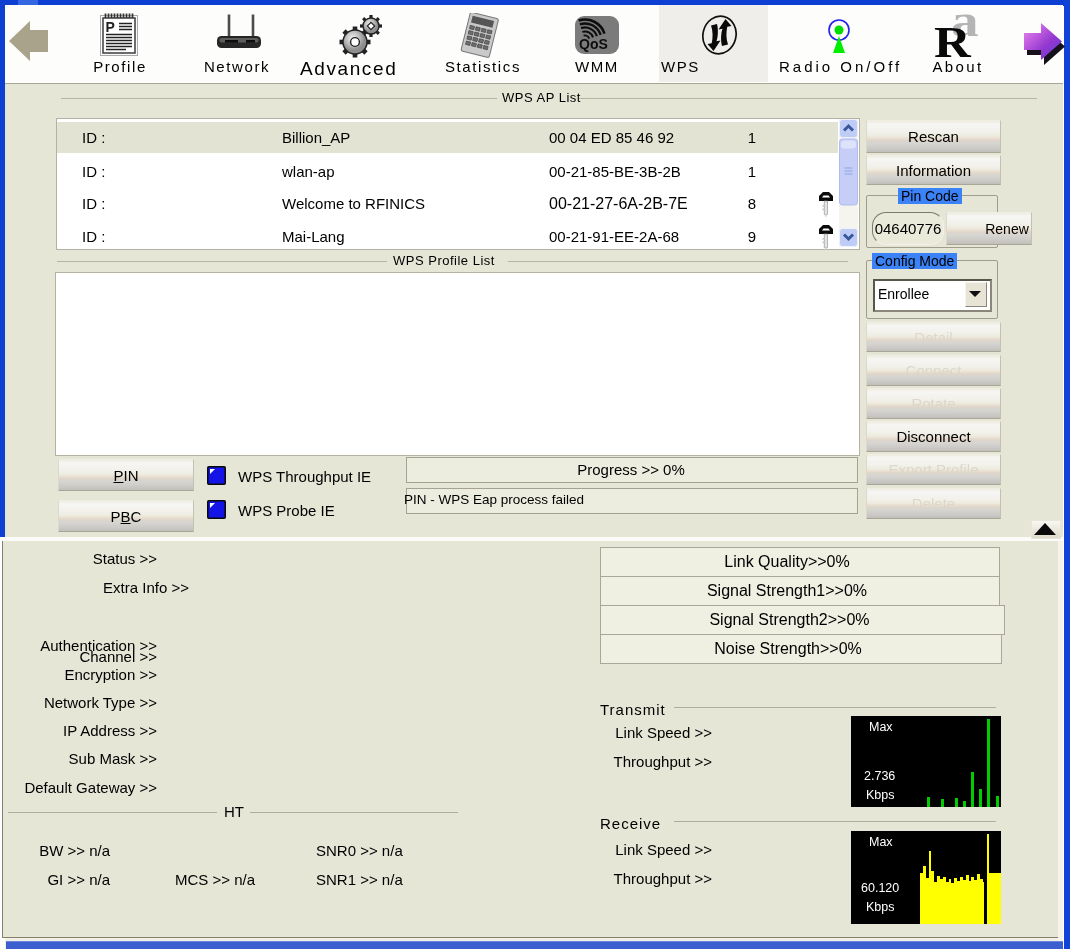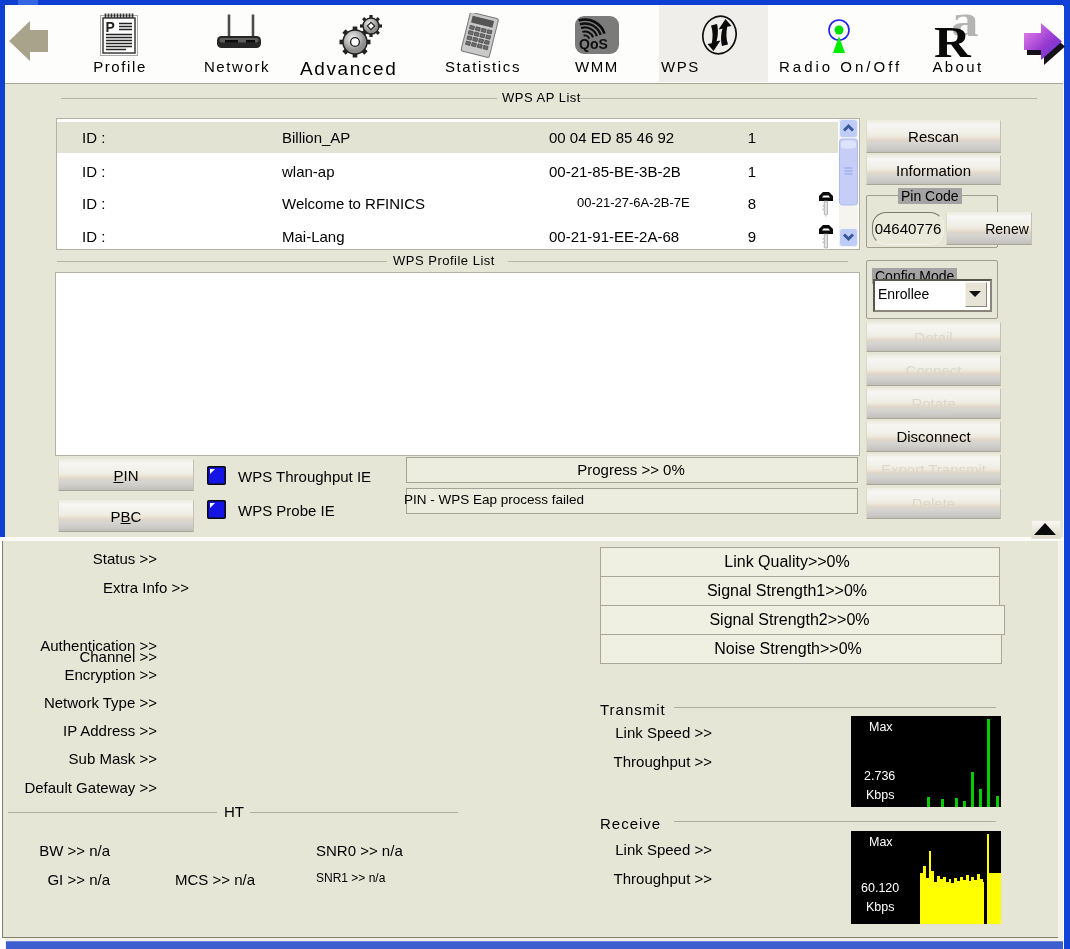--- a/index.html
+++ b/index.html
@@ -8,21 +8,21 @@
        font-family:"Liberation Sans", sans-serif;background:#ffffff;}
   .abs{position:absolute;}
   .txt{position:absolute;white-space:nowrap;color:#000;}
   .btn{position:absolute;
        background:linear-gradient(180deg,#eeece0 0%,#f6f6f4 10%,#f2f1eb 34%,#eeece0 48%,#e9decf 56%,#ddd5cb 63%,#d6d5d1 72%,#cbcac6 88%,#c0bfbb 100%);
        border:1px solid;border-color:#f0eee3 #c4c0b2 #aaa696 #dcd8ca;
        display:flex;align-items:center;justify-content:center;
        font-size:15px;color:#000;}
   .btn.dis{color:#dbd7c9;}
   .grp{position:absolute;border:1px solid #a09d8d;border-radius:2px;}
-  .grplab{position:absolute;background:#a3a3a3;padding:0 3px;font-size:14px;}
+  .grplab{position:absolute;background:#3b82f6;padding:0 3px;font-size:14px;}
   .hline{position:absolute;height:1px;background:#b7b4a3;}
   .whitebox{position:absolute;background:#ffffff;border:1px solid #b5b2a3;}
   .sunk{position:absolute;background:#eaeadb;border-top:1px solid #7d7a6e;border-left:1px solid #7d7a6e;border-bottom:1px solid #f4f2e8;border-right:1px solid #f4f2e8;}
 </style>
 </head>
 <body>
 
 <div class="abs" style="left:0;top:0;width:1070px;height:6px;background:#0c3fd2;"></div>
 <div class="abs" style="left:18px;top:0;width:20px;height:5px;background:#3466e2;"></div>
 <div class="abs" style="left:0;top:0;width:5px;height:537px;background:#0c3fd2;"></div>
@@ -183,21 +183,21 @@
 <div class="txt" style="left:82px;top:129px;font-size:15px;">ID :</div>
 <div class="txt" style="left:282px;top:129px;font-size:15px;">Billion_AP</div>
 <div class="txt" style="left:549px;top:129px;font-size:15px;">00 04 ED 85 46 92</div>
 <div class="txt" style="left:746px;top:129px;width:12px;text-align:center;font-size:15px;">1</div>
 <div class="txt" style="left:82px;top:163px;font-size:15px;">ID :</div>
 <div class="txt" style="left:282px;top:163px;font-size:15px;">wlan-ap</div>
 <div class="txt" style="left:549px;top:163px;font-size:15px;">00-21-85-BE-3B-2B</div>
 <div class="txt" style="left:746px;top:163px;width:12px;text-align:center;font-size:15px;">1</div>
 <div class="txt" style="left:82px;top:195px;font-size:15px;">ID :</div>
 <div class="txt" style="left:282px;top:195px;font-size:15px;">Welcome to RFINICS</div>
-<div class="txt" style="left:549px;top:195px;font-size:13px;margin-left:28px;">00-21-27-6A-2B-7E</div>
+<div class="txt" style="left:549px;top:195px;font-size:16px;">00-21-27-6A-2B-7E</div>
 <div class="txt" style="left:746px;top:195px;width:12px;text-align:center;font-size:15px;">8</div>
 <div class="txt" style="left:82px;top:228px;font-size:15px;">ID :</div>
 <div class="txt" style="left:282px;top:228px;font-size:15px;">Mai-Lang</div>
 <div class="txt" style="left:549px;top:228px;font-size:15px;">00-21-91-EE-2A-68</div>
 <div class="txt" style="left:746px;top:228px;width:12px;text-align:center;font-size:15px;">9</div>
 
 <svg class="abs" style="left:818px;top:191px;" width="16" height="27" viewBox="0 0 16 27">
   <path d="M1 10 V5 L5 1 H11 L15 5 V10 Z" fill="#0a0a0a"></path>
   <path d="M4 6.6 L5.5 4.4 H10.5 L12 6.6 Z" fill="#ffffff"></path>
   <rect x="6.2" y="10" width="3.2" height="13.5" fill="#e4e4e4" stroke="#9a9a9a" stroke-width="0.7"></rect>
@@ -229,33 +229,33 @@
 
 <div class="btn" style="left:866px;top:120px;width:133px;height:31px;">Rescan</div>
 <div class="btn" style="left:866px;top:155px;width:133px;height:28px;">Information</div>
 
 <div class="grp" style="left:866px;top:195px;width:130px;height:51px;"></div>
 <div class="grplab" style="left:898px;top:188px;">Pin Code</div>
 <div class="sunk" style="left:872px;top:212px;width:70px;height:31px;font-size:15px;display:flex;align-items:center;justify-content:center;border-radius:14px;">04640776</div>
 <div class="btn" style="left:946px;top:212px;width:48px;height:31px;font-size:14px;padding-left:36px;">Renew</div>
 
 <div class="grp" style="left:866px;top:260px;width:130px;height:57px;"></div>
-<div class="grplab" style="left:872px;top:268px;">Config Mode</div>
+<div class="grplab" style="left:872px;top:253px;">Config Mode</div>
 <div class="abs" style="left:873px;top:279px;width:115px;height:29px;background:#ffffff;border:2px solid #58554a;border-right-color:#8a877a;border-bottom-color:#8a877a;"></div>
 <div class="txt" style="left:878px;top:286px;font-size:14px;">Enrollee</div>
 <div class="abs" style="left:965px;top:282px;width:20px;height:23px;background:#e7e4d5;border:1px solid #8a877a;border-top-color:#f6f4ec;border-left-color:#f6f4ec;"></div>
 <svg class="abs" style="left:968px;top:290px;" width="14" height="8" viewBox="0 0 14 8">
     <polygon points="1,1 13,1 7,7" fill="#111"></polygon>
   </svg>
 
 <div class="btn dis" style="left:866px;top:322px;width:133px;height:28px;">Detail</div>
 <div class="btn dis" style="left:866px;top:355px;width:133px;height:29px;">Connect</div>
 <div class="btn dis" style="left:866px;top:388px;width:133px;height:29px;">Rotate</div>
 <div class="btn" style="left:866px;top:421px;width:133px;height:29px;">Disconnect</div>
-<div class="btn dis" style="left:866px;top:454px;width:133px;height:29px;">Export Transmit</div>
+<div class="btn dis" style="left:866px;top:454px;width:133px;height:29px;">Export Profile</div>
 <div class="btn dis" style="left:866px;top:488px;width:133px;height:29px;">Delete</div>
 
 <div class="txt" style="left:393px;top:253px;font-size:13px;letter-spacing:0.5px;">WPS Profile List</div>
 <div class="hline" style="left:57px;top:261px;width:330px;"></div>
 <div class="hline" style="left:508px;top:261px;width:340px;"></div>
 
 <div class="whitebox" style="left:55px;top:272px;width:803px;height:182px;"></div>
 
 <div class="btn" style="left:58px;top:459px;width:134px;height:30px;">
     <span><u>P</u>IN</span>
@@ -298,21 +298,21 @@
 <div class="txt" style="left:0;top:779px;width:157px;text-align:right;font-size:15px;">Default Gateway &gt;&gt;</div>
 
 <div class="hline" style="left:8px;top:812px;width:209px;background:#b0ad9c;"></div>
 <div class="txt" style="left:224px;top:803px;font-size:15px;">HT</div>
 <div class="hline" style="left:250px;top:812px;width:208px;background:#b0ad9c;"></div>
 
 <div class="txt" style="left:0;top:842px;width:110px;text-align:right;font-size:15px;">BW &gt;&gt; n/a</div>
 <div class="txt" style="left:0;top:871px;width:110px;text-align:right;font-size:15px;">GI &gt;&gt; n/a</div>
 <div class="txt" style="left:175px;top:871px;font-size:15px;">MCS &gt;&gt; n/a</div>
 <div class="txt" style="left:316px;top:842px;font-size:15px;">SNR0 &gt;&gt; n/a</div>
-<div class="txt" style="left:316px;top:871px;font-size:12px;">SNR1 &gt;&gt; n/a</div>
+<div class="txt" style="left:316px;top:871px;font-size:15px;">SNR1 &gt;&gt; n/a</div>
 
 <div class="abs" style="left:600px;top:547px;width:398px;height:28px;background:#efefe2;border:1px solid #aaa79a;"></div>
 <div class="txt" style="left:588px;top:553px;width:398px;text-align:center;font-size:16px;">Link Quality&gt;&gt;0%</div>
 <div class="abs" style="left:600px;top:576px;width:398px;height:28px;background:#efefe2;border:1px solid #aaa79a;"></div>
 <div class="txt" style="left:588px;top:582px;width:398px;text-align:center;font-size:16px;">Signal Strength1&gt;&gt;0%</div>
 <div class="abs" style="left:600px;top:605px;width:403px;height:28px;background:#efefe2;border:1px solid #aaa79a;"></div>
 <div class="txt" style="left:588px;top:611px;width:403px;text-align:center;font-size:16px;">Signal Strength2&gt;&gt;0%</div>
 <div class="abs" style="left:600px;top:634px;width:400px;height:28px;background:#efefe2;border:1px solid #aaa79a;"></div>
 <div class="txt" style="left:588px;top:640px;width:400px;text-align:center;font-size:16px;">Noise Strength&gt;&gt;0%</div>
 

